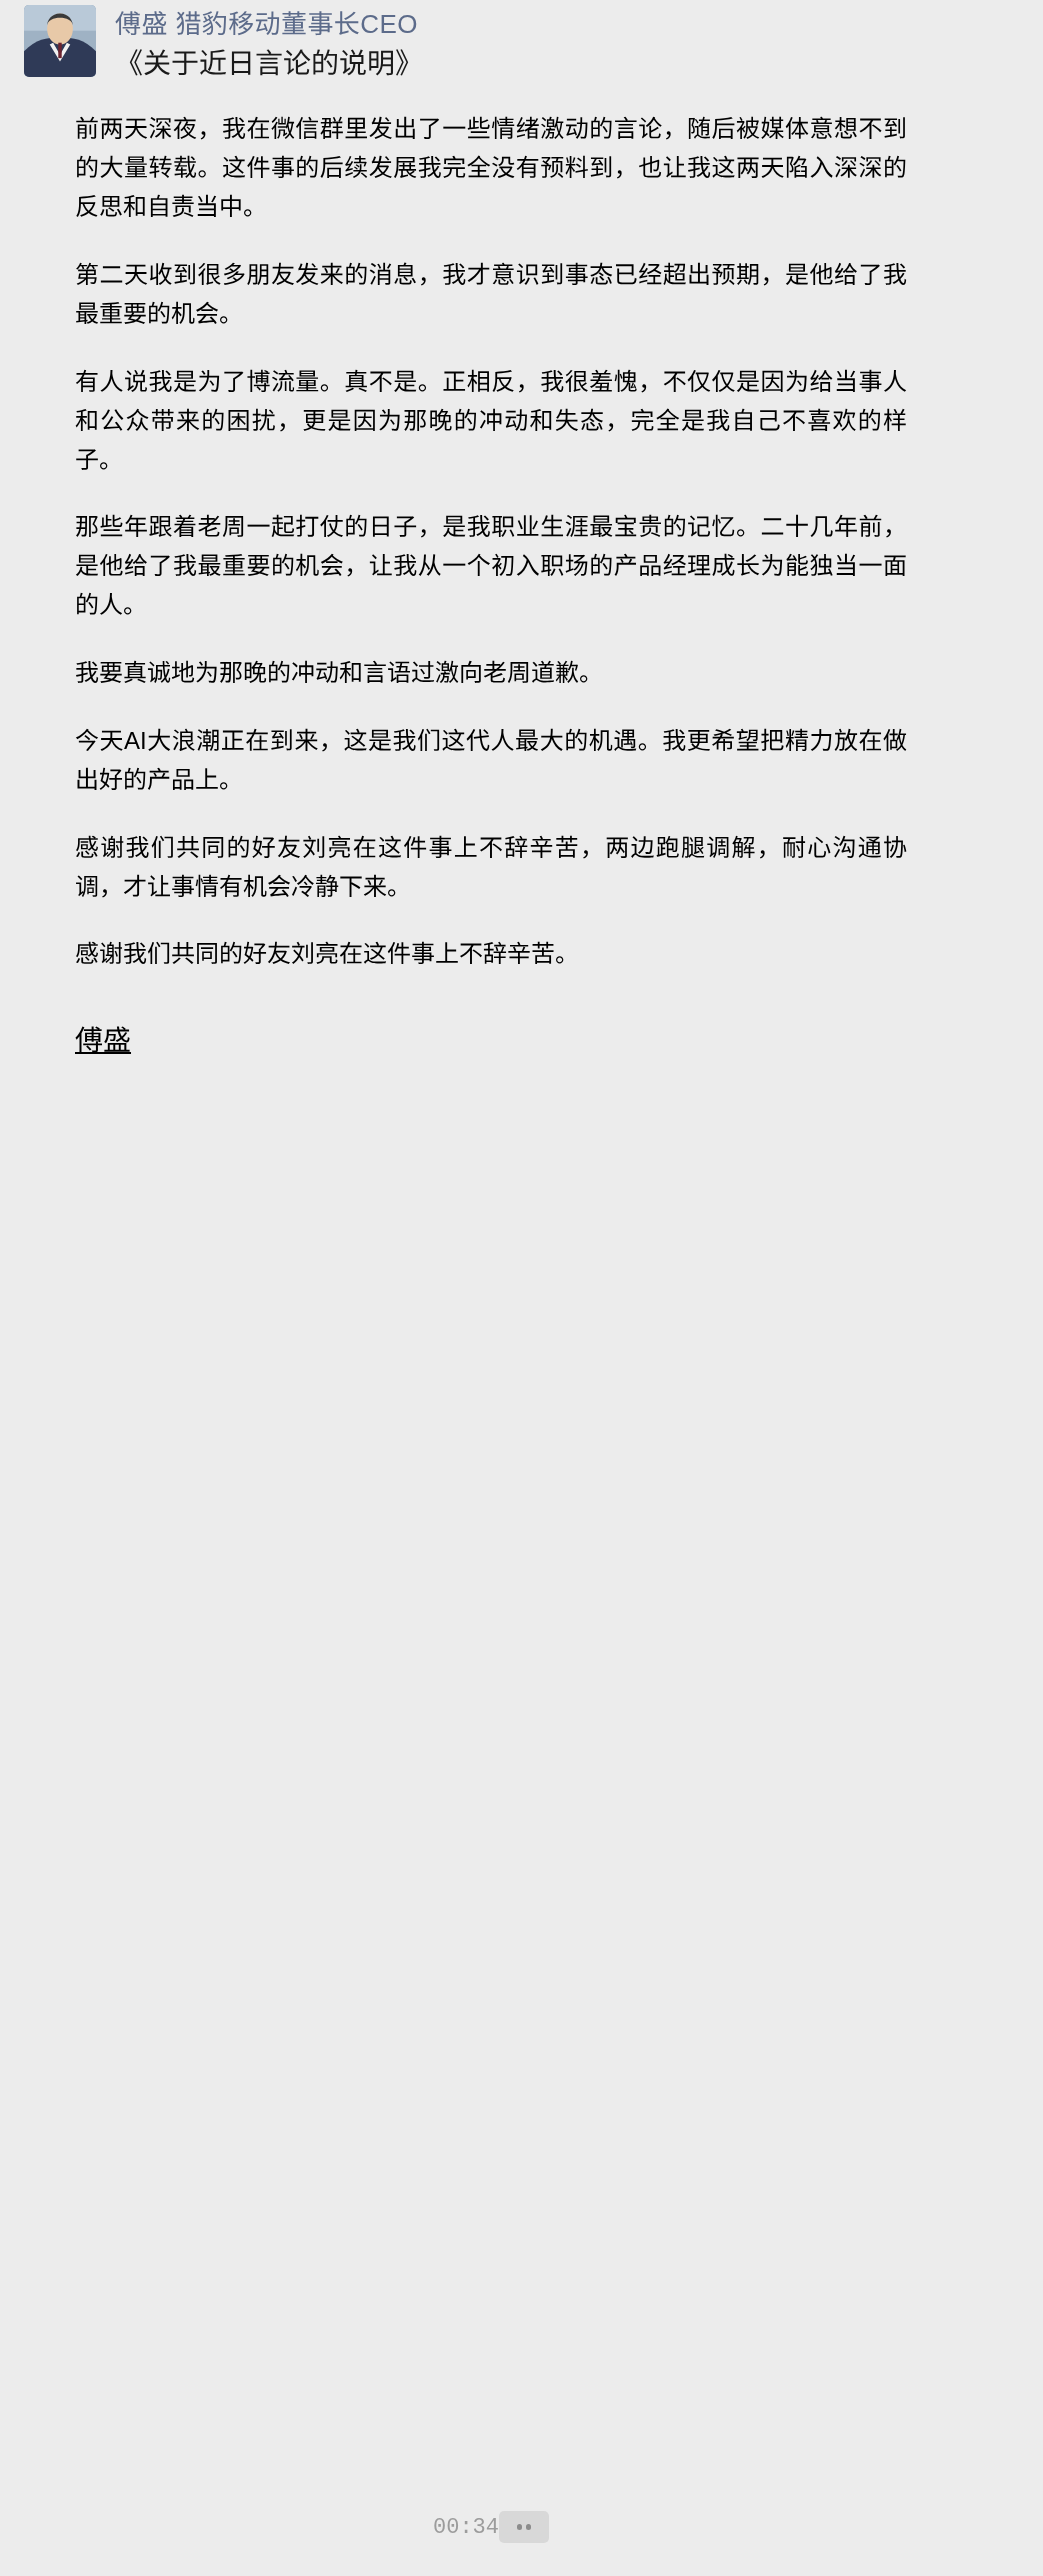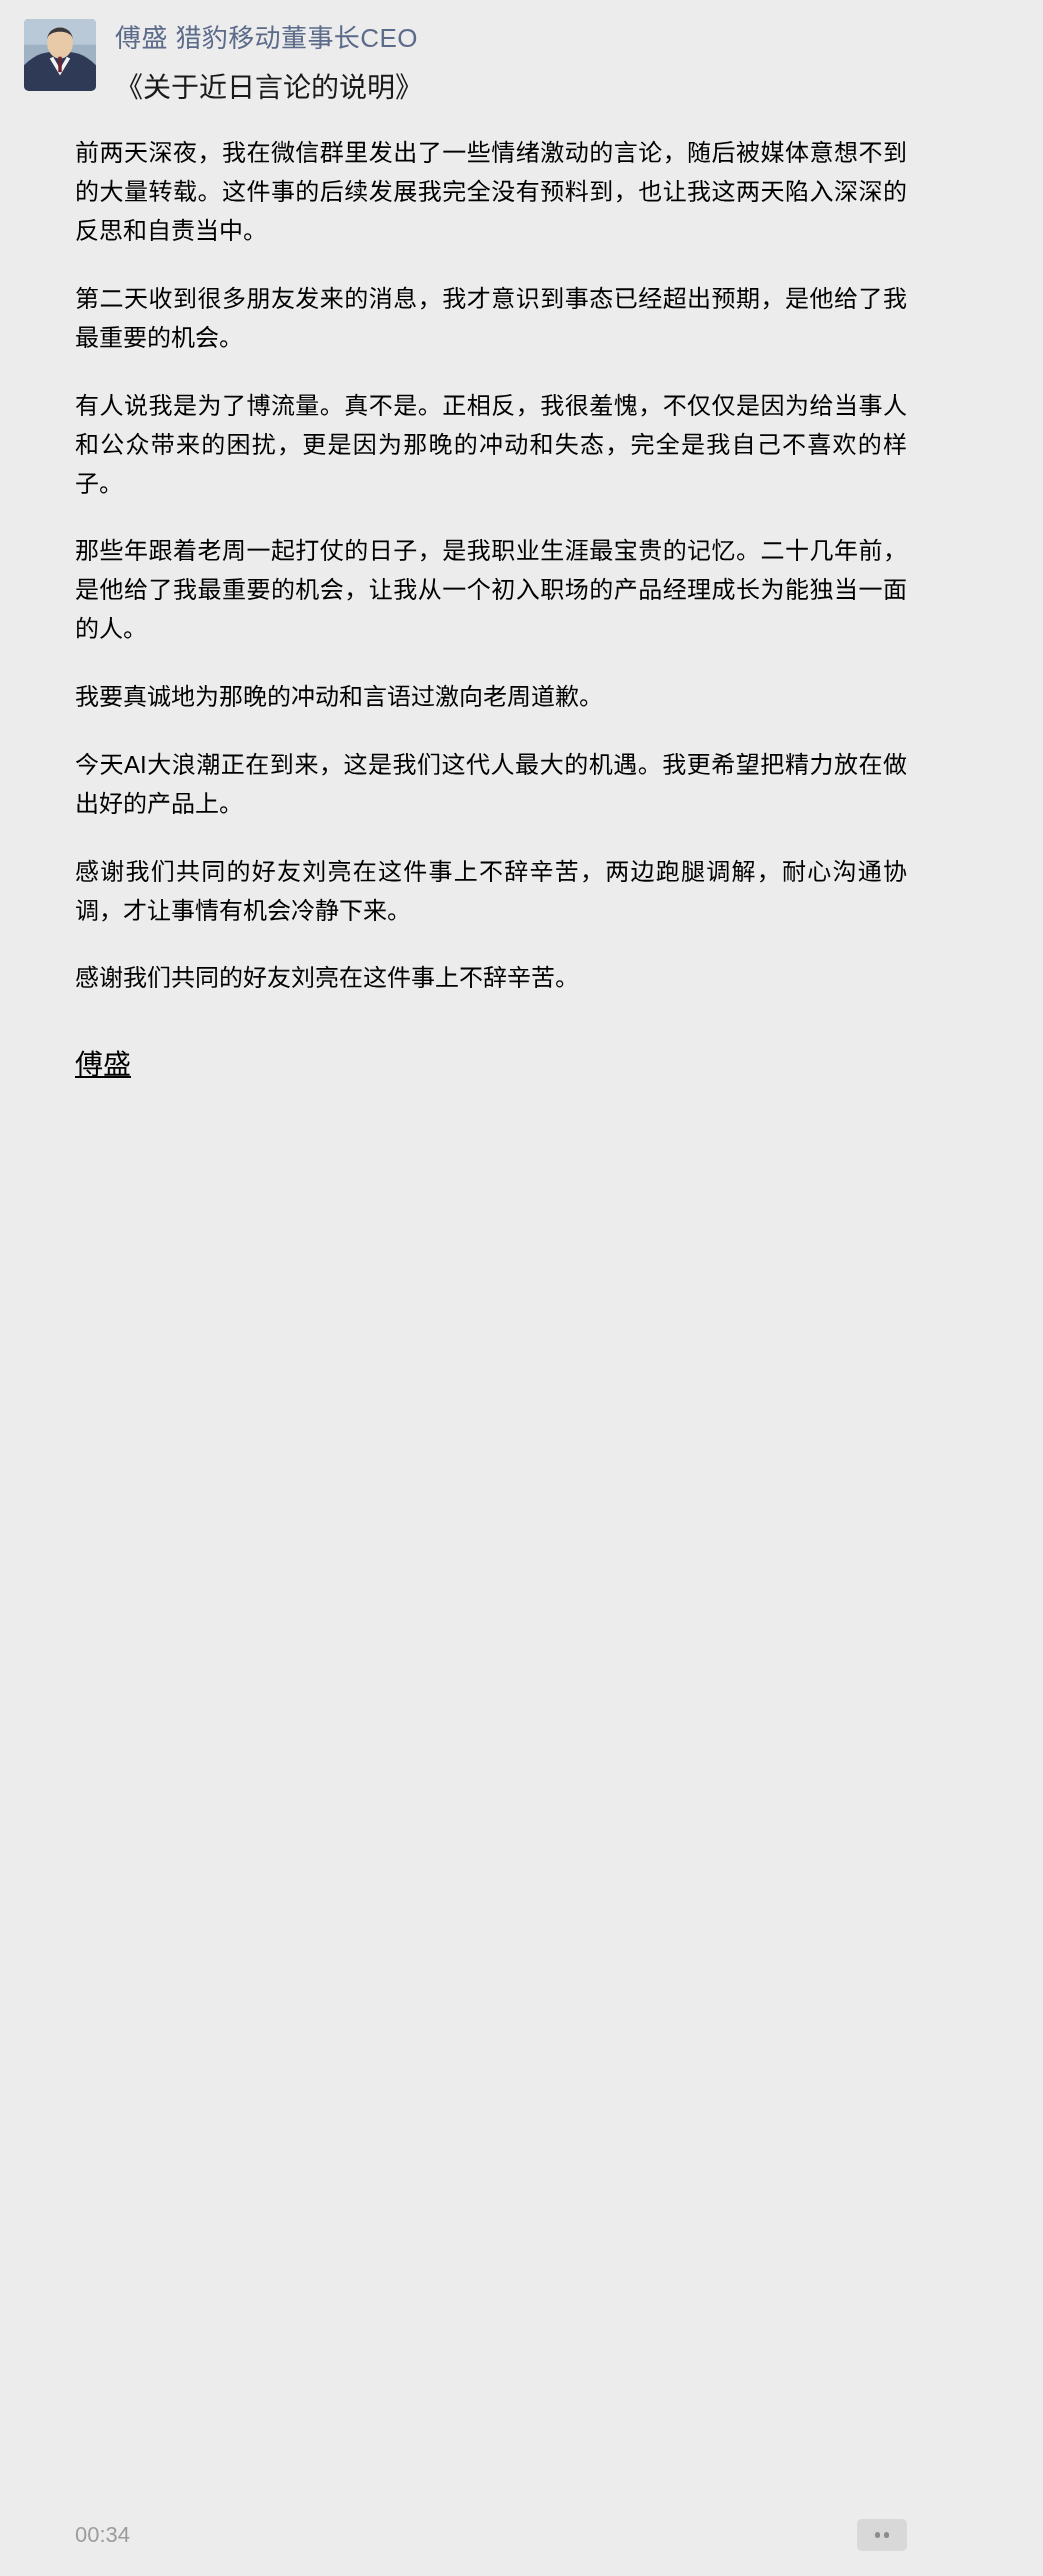--- a/index.html
+++ b/index.html
@@ -12,21 +12,21 @@
     min-height: 2576px;
     font-family: "Liberation Sans", "DejaVu Sans", sans-serif;
     -webkit-font-smoothing: antialiased;
   }
   .post {
     position: relative;
     width: 936px;
     min-height: 2576px;
     background: #ececec;
     box-sizing: border-box;
-    padding: 19px 0 0 0;
+    padding: 5px 0 0 0;
   }
   .header {
     display: flex;
     align-items: flex-start;
     padding: 0 0 0 24px;
   }
   .avatar {
     width: 72px;
     height: 72px;
     flex: 0 0 72px;
@@ -44,21 +44,21 @@
     font-size: 26px;
     color: #5c6b8a;
     line-height: 1.3;
     letter-spacing: 0.4px;
     white-space: nowrap;
   }
   .post-title {
     font-size: 28px;
     color: #1a1a1a;
     line-height: 1.4;
-    margin-top: 12px;
+    margin-top: 2px;
     white-space: nowrap;
   }
   .body {
     padding: 27px 29px 0 75px;
   }
   .para {
     font-size: 24px;
     line-height: 1.62;
     color: #000000;
     margin: 0 0 29px 0;
@@ -70,27 +70,28 @@
     line-height: 1.62;
     color: #000000;
     margin: 44px 0 0 0;
     text-decoration: underline;
   }
   .signature div { white-space: nowrap; }
   .footer {
     position: absolute;
     left: 0;
     right: 0;
-    bottom: 0;
+    bottom: 8px;
     height: 82px;
     display: flex;
     align-items: center;
-    justify-content: space-between;
+    justify-content: center;
     padding: 0 29px 0 75px;
     box-sizing: border-box;
+    font-family: Liberation Mono, monospace;
   }
   .timestamp {
     font-size: 22px;
     color: #9c9c9c;
   }
   .more-btn {
     width: 50px;
     height: 32.5px;
     border-radius: 5.1px;
     background: #d8d8d8;

